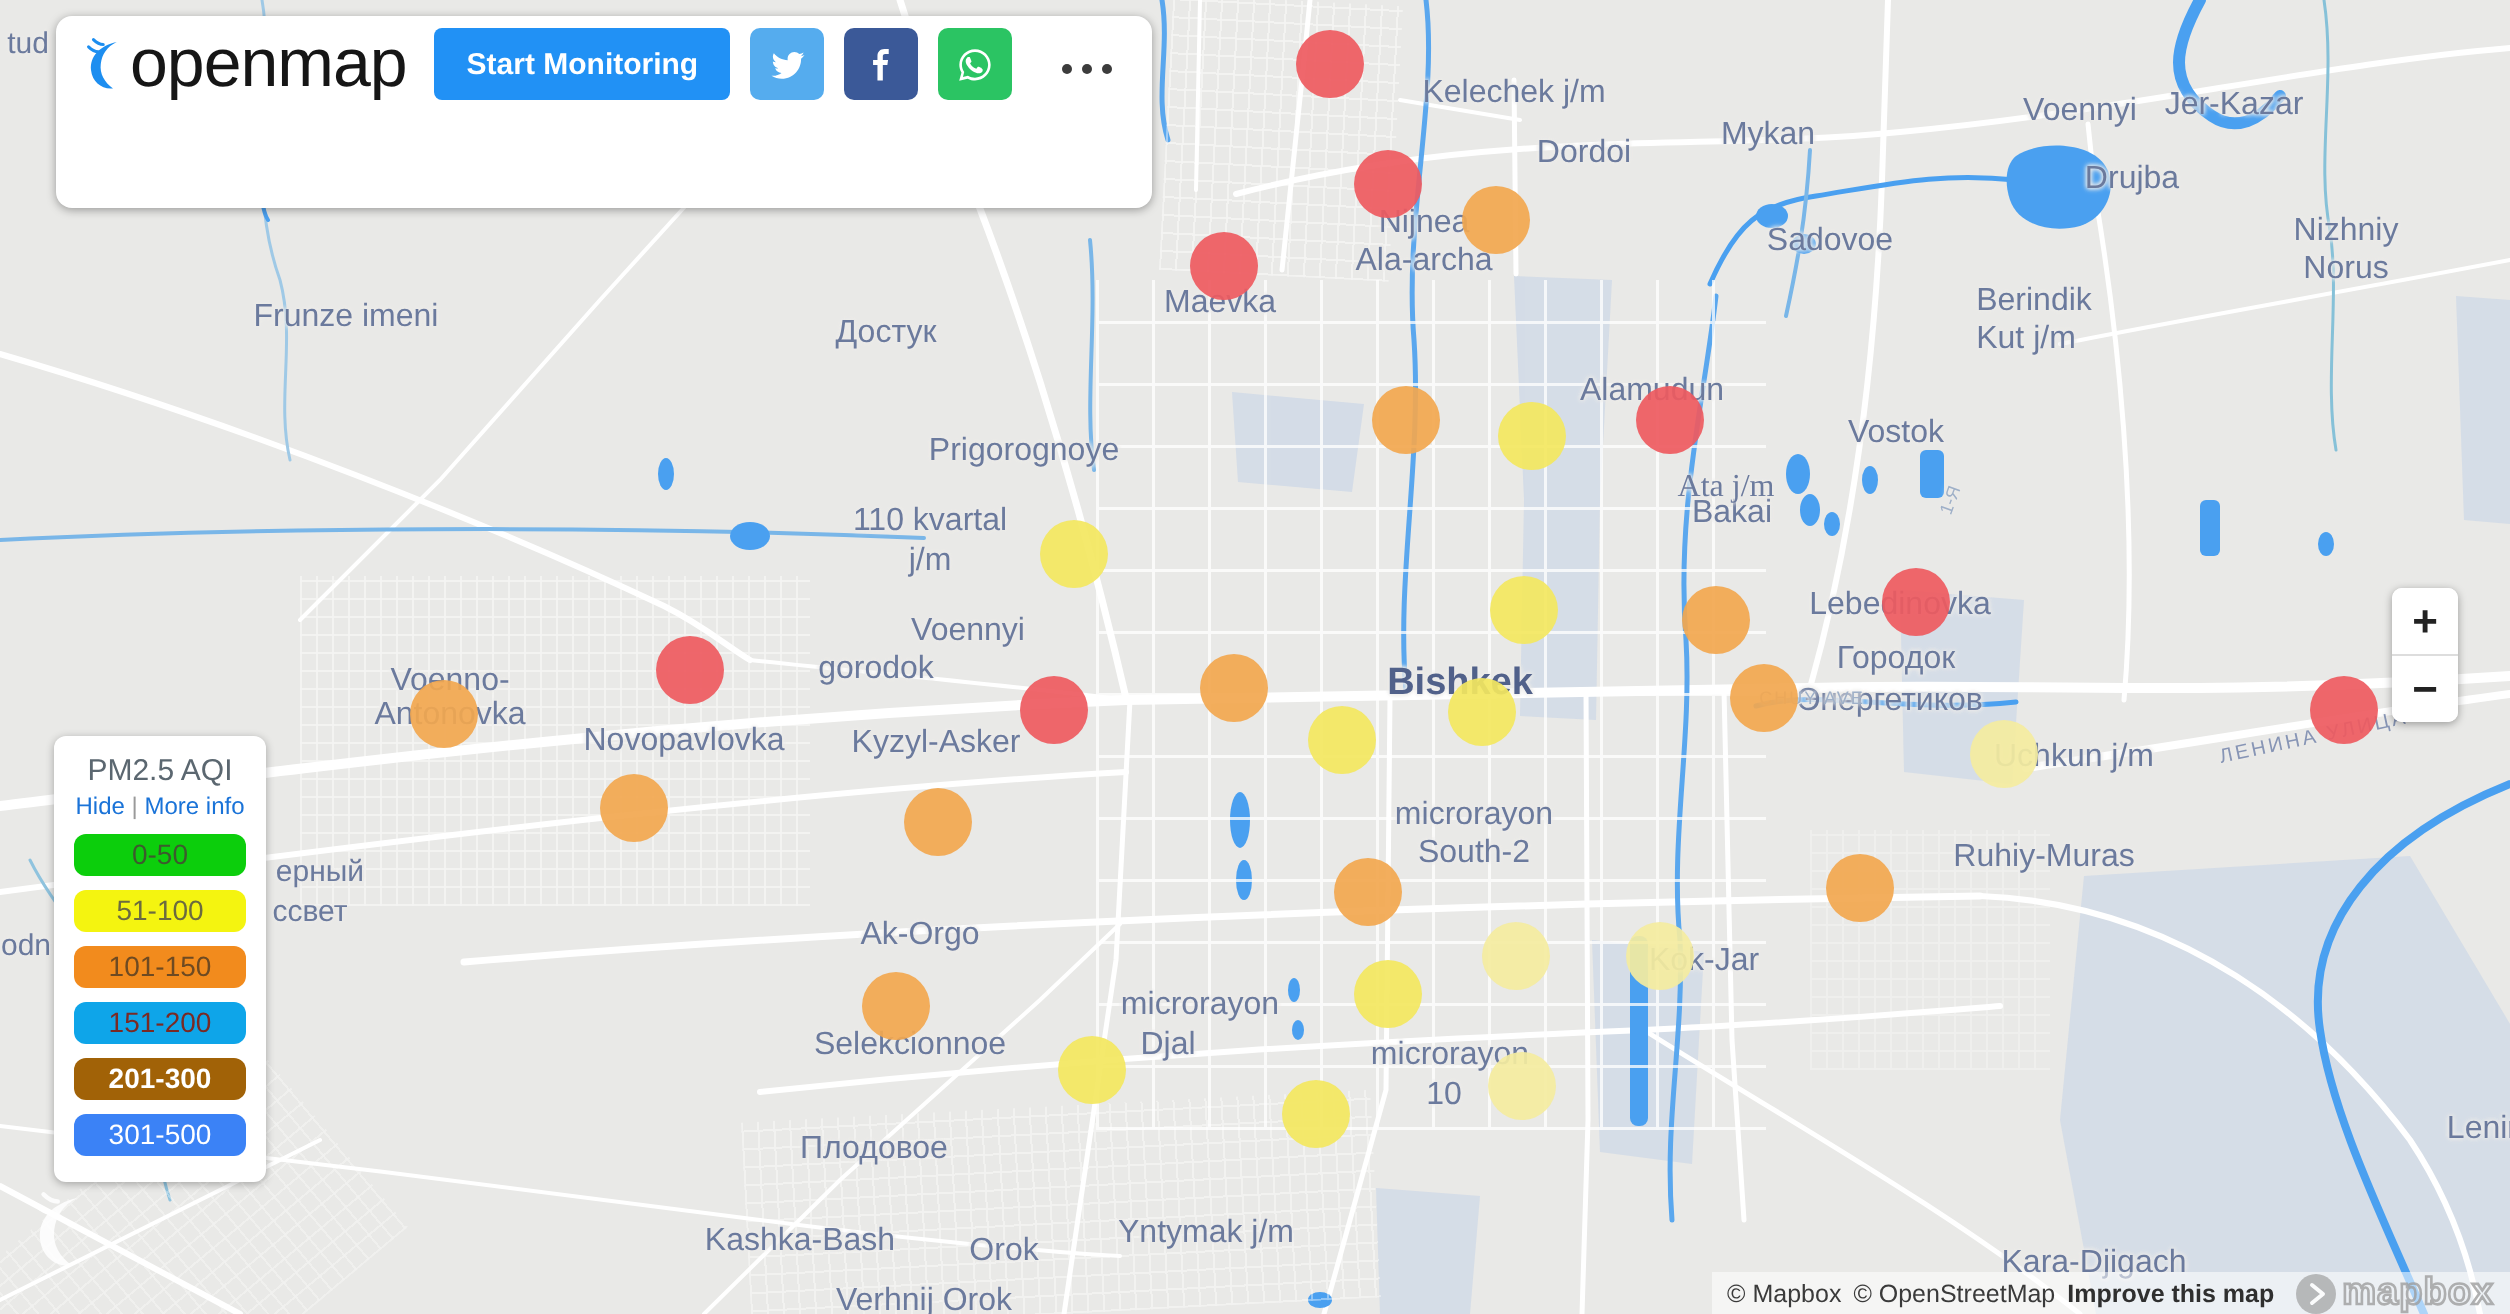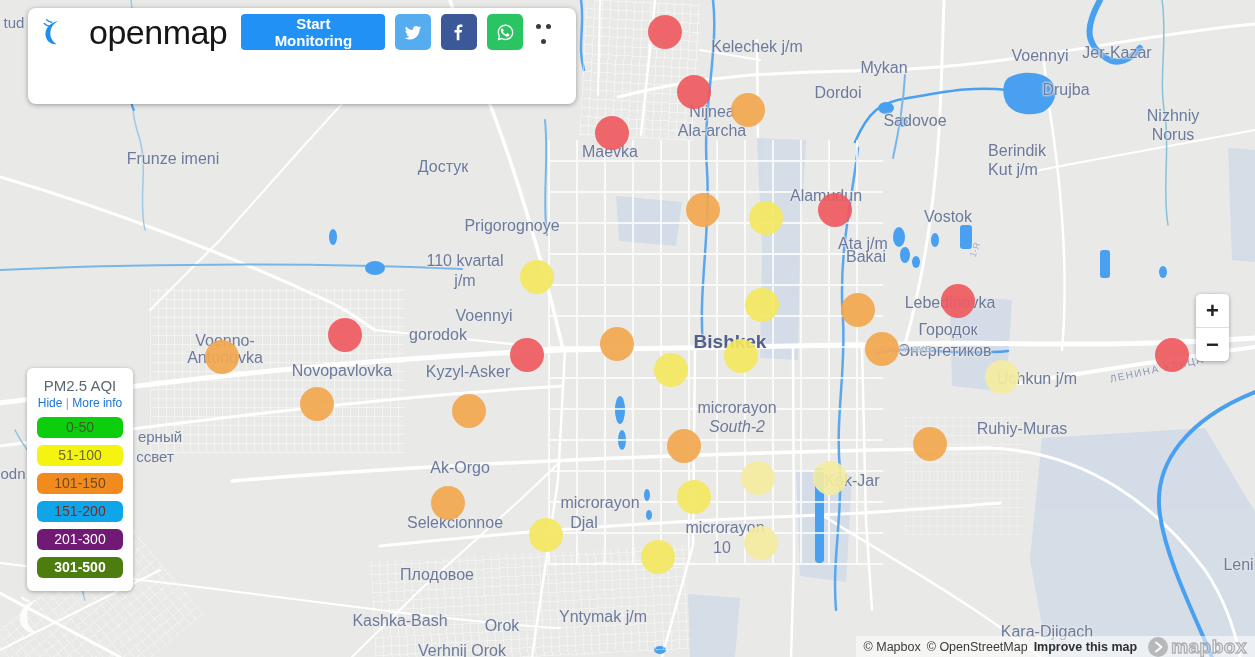--- a/index.html
+++ b/index.html
@@ -22,21 +22,21 @@
       text-shadow:0 0 2px #edecea, 0 0 2px #edecea, 0 0 3px #edecea; }
   .marker { position:absolute; width:34px; height:34px; border-radius:50%;
       transform:translate(-50%,-50%); opacity:.92; }
 
   
   #header-card { position:absolute; left:28px; top:8px; width:548px; height:96px;
       background:#fff; border-radius:8px; box-shadow:0 1px 5px rgba(0,0,0,.35); z-index:20; }
   #header-row { display:flex; align-items:center; height:48px; padding:0 12px; }
   #logo { display:flex; align-items:center; margin-right:8px; }
   #logo svg { width:22px; height:38px; margin-right:3px; }
-  #logo-word { font-size:34px; font-weight:300; color:#161616; letter-spacing:-.5px;margin-left:24px; }
+  #logo-word { font-size:34px; font-weight:300; color:#161616; letter-spacing:-.5px; }
   #start-btn { margin-left:6px; height:36px; padding:0 16px; border:none; border-radius:4px;
       background:var(--accent-blue,#2191F5); color:#fff; font-size:15px; font-weight:bold;
       font-family:inherit; cursor:pointer; }
   .social-btn { width:37px; height:36px; border:none; border-radius:5px; margin-left:10px;
       display:flex; align-items:center; justify-content:center; cursor:pointer; }
   #more-btn { margin-left:auto; border:none; background:none; cursor:pointer; padding:4px 6px; }
   #more-btn .dot { display:inline-block; width:5px; height:5px; border-radius:50%; background:#3c3c3c; margin:0 2.5px; }
   #search-row { position:relative; margin:6px 12px 0 12px; }
   #search-input { width:524px; height:36px; border:1px solid #ccc; border-radius:4px;
       padding:0 36px 0 12px; font-size:17px; font-family:inherit; color:#333; }
@@ -167,58 +167,58 @@
     <div class="grid g-city" style="left:548px; top:140px; width:335px; height:425px; opacity:.8;"></div>
     <div class="grid g-fine" style="left:150px; top:288px; width:255px; height:165px; opacity:.5;"></div>
     <div class="grid g-fine" style="left:583px; top:0; width:115px; height:138px; opacity:.5; transform:rotate(3deg);"></div>
     <div class="grid g-fine" style="left:373px; top:553px; width:315px; height:104px; opacity:.45; transform:rotate(-3deg);"></div>
     <div class="grid g-fine" style="left:905px; top:415px; width:120px; height:120px; opacity:.3;"></div>
     <div class="grid g-fine" style="left:-20px; top:575px; width:210px; height:120px; opacity:.35; transform:rotate(-40deg);"></div>
 
     <div id="labels">
         <div class="maplabel" style="left: 14px; top: 22px; font-size: 15px; transform: translate(-50%, -50%);">tud</div>
         <div class="maplabel" style="left: 757px; top: 47px; transform: translate(-50%, -50%);">Kelechek j/m</div>
-        <div class="maplabel" style="left: 838px; top: 77px; transform: translate(-50%, -50%); margin-top: 16px;">Dordoi</div>
+        <div class="maplabel" style="left: 792px; top: 77px; transform: translate(-50%, -50%);">Dordoi</div>
         <div class="maplabel" style="left: 884px; top: 68px; transform: translate(-50%, -50%);">Mykan</div>
         <div class="maplabel" style="left: 1040px; top: 56px; transform: translate(-50%, -50%);">Voennyi</div>
         <div class="maplabel" style="left: 1117px; top: 53px; transform: translate(-50%, -50%);">Jer-Kazar</div>
         <div class="maplabel" style="left: 1066px; top: 90px; transform: translate(-50%, -50%);">Drujba</div>
         <div class="maplabel" style="left: 915px; top: 121px; transform: translate(-50%, -50%);">Sadovoe</div>
         <div class="maplabel" style="left: 1173px; top: 116px; transform: translate(-50%, -50%);">Nizhniy</div>
         <div class="maplabel" style="left: 1173px; top: 135px; transform: translate(-50%, -50%);">Norus</div>
         <div class="maplabel" style="left: 712px; top: 112px; transform: translate(-50%, -50%);">Nijnea</div>
         <div class="maplabel" style="left: 712px; top: 131px; transform: translate(-50%, -50%);">Ala-archa</div>
         <div class="maplabel" style="left: 610px; top: 152px; transform: translate(-50%, -50%);">Maevka</div>
         <div class="maplabel" style="left: 173px; top: 159px; transform: translate(-50%, -50%);">Frunze imeni</div>
         <div class="maplabel" style="left: 443px; top: 167px; transform: translate(-50%, -50%);">Достук</div>
         <div class="maplabel" style="left: 1017px; top: 151px; transform: translate(-50%, -50%);">Berindik</div>
         <div class="maplabel" style="left: 1013px; top: 170px; transform: translate(-50%, -50%);">Kut j/m</div>
         <div class="maplabel" style="left: 826px; top: 196px; transform: translate(-50%, -50%);">Alamudun</div>
         <div class="maplabel" style="left: 948px; top: 217px; transform: translate(-50%, -50%);">Vostok</div>
         <div class="maplabel" style="left: 866px; top: 227px; transform: translate(-50%, -50%); margin-top: 30px;">Bakai</div>
-        <div class="maplabel" style="left: 863px; top: 244px; transform: translate(-50%, -50%);">Ata j/m</div>
+        <div class="maplabel" style="left: 863px; top: 244px; transform: translate(-50%, -50%); font-family: Liberation Serif, serif;">Ata j/m</div>
         <div class="maplabel" style="left: 512px; top: 226px; transform: translate(-50%, -50%);">Prigorognoye</div>
         <div class="maplabel" style="left: 465px; top: 261px; transform: translate(-50%, -50%);">110 kvartal</div>
         <div class="maplabel" style="left: 465px; top: 281px; transform: translate(-50%, -50%);">j/m</div>
         <div class="maplabel" style="left: 440px; top: 316px; transform: translate(-50%, -50%); margin-left: 44px;">Voennyi</div>
         <div class="maplabel" style="left: 438px; top: 335px; transform: translate(-50%, -50%);">gorodok</div>
         <div class="maplabel" style="left: 225px; top: 341px; transform: translate(-50%, -50%);">Voenno-</div>
         <div class="maplabel" style="left: 225px; top: 358px; transform: translate(-50%, -50%);">Antonovka</div>
         <div class="maplabel" style="left: 342px; top: 371px; transform: translate(-50%, -50%);">Novopavlovka</div>
         <div class="maplabel" style="left: 468px; top: 372px; transform: translate(-50%, -50%);">Kyzyl-Asker</div>
         <div class="maplabel" style="left: 730px; top: 342px; font-size: 19px; color: rgb(81, 97, 138); font-weight: bold; transform: translate(-50%, -50%);">Bishkek</div>
         <div class="maplabel" style="left: 950px; top: 303px; transform: translate(-50%, -50%);">Lebedinovka</div>
         <div class="maplabel" style="left: 948px; top: 330px; transform: translate(-50%, -50%);">Городок</div>
         <div class="maplabel" style="left: 945px; top: 351px; transform: translate(-50%, -50%);">Энергетиков</div>
         <div class="maplabel" style="left: 906px; top: 349px; font-size: 9px; color: rgb(159, 176, 200); letter-spacing: 1px; transform: translate(-50%, -50%);">CHUY AVE</div>
         <div class="maplabel" style="left: 1037px; top: 379px; transform: translate(-50%, -50%);">Uchkun j/m</div>
         <div class="maplabel" style="left: 1157px; top: 369px; font-size: 10px; color: rgb(135, 149, 181); letter-spacing: 1.5px; transform: translate(-50%, -50%) rotate(-12deg);">ЛЕНИНА УЛИЦА</div>
         <div class="maplabel" style="left: 975px; top: 250px; font-size: 9px; color: rgb(159, 176, 200); transform: translate(-50%, -50%) rotate(-70deg);">1-Я</div>
         <div class="maplabel" style="left: 737px; top: 408px; transform: translate(-50%, -50%);">microrayon</div>
-        <div class="maplabel" style="left: 737px; top: 427px; transform: translate(-50%, -50%); font-style: italic;">South-2</div>
+        <div class="maplabel" style="left: 737px; top: 427px; transform: translate(-50%, -50%);">South-2</div>
         <div class="maplabel" style="left: 1022px; top: 429px; transform: translate(-50%, -50%);">Ruhiy-Muras</div>
         <div class="maplabel" style="left: 852px; top: 481px; transform: translate(-50%, -50%);">Kok-Jar</div>
         <div class="maplabel" style="left: 460px; top: 468px; transform: translate(-50%, -50%);">Ak-Orgo</div>
         <div class="maplabel" style="left: 455px; top: 523px; transform: translate(-50%, -50%);">Selekcionnoe</div>
         <div class="maplabel" style="left: 600px; top: 503px; transform: translate(-50%, -50%);">microrayon</div>
         <div class="maplabel" style="left: 584px; top: 523px; transform: translate(-50%, -50%);">Djal</div>
         <div class="maplabel" style="left: 725px; top: 528px; transform: translate(-50%, -50%);">microrayon</div>
         <div class="maplabel" style="left: 722px; top: 548px; transform: translate(-50%, -50%);">10</div>
         <div class="maplabel" style="left: 437px; top: 575px; transform: translate(-50%, -50%);">Плодовое</div>
         <div class="maplabel" style="left: 400px; top: 621px; transform: translate(-50%, -50%);">Kashka-Bash</div>
@@ -304,22 +304,22 @@
     <div id="legend-links">
       <a>Hide</a>
       <span>|</span>
       <a>More info</a>
     </div>
     <div id="legend-pills">
         <div class="pill" style="background: rgb(12, 206, 12); color: rgb(61, 90, 46);">0-50</div>
         <div class="pill" style="background: rgb(244, 244, 16); color: rgb(107, 107, 63);">51-100</div>
         <div class="pill" style="background: rgb(242, 139, 29); color: rgb(110, 74, 34);">101-150</div>
         <div class="pill" style="background: #0ea5e9; color: rgb(122, 42, 36);">151-200</div>
-        <div class="pill" style="background: #701a75; color: rgb(255, 255, 255); font-weight: normal;">201-300</div>
-        <div class="pill" style="background: #4d7c0f; color: rgb(255, 255, 255); font-weight: bold;">301-500</div>
+        <div class="pill" style="background: #a16207; color: rgb(255, 255, 255); font-weight: bold;">201-300</div>
+        <div class="pill" style="background: #3b82f6; color: rgb(255, 255, 255); font-weight: normal;">301-500</div>
       </div>
   </div>
 
   <div id="zoomctl">
     <button class="zoom-btn">+</button>
     <div id="zoom-divider"></div>
     <button class="zoom-btn">−</button>
   </div>
 
   <div id="watermark">

